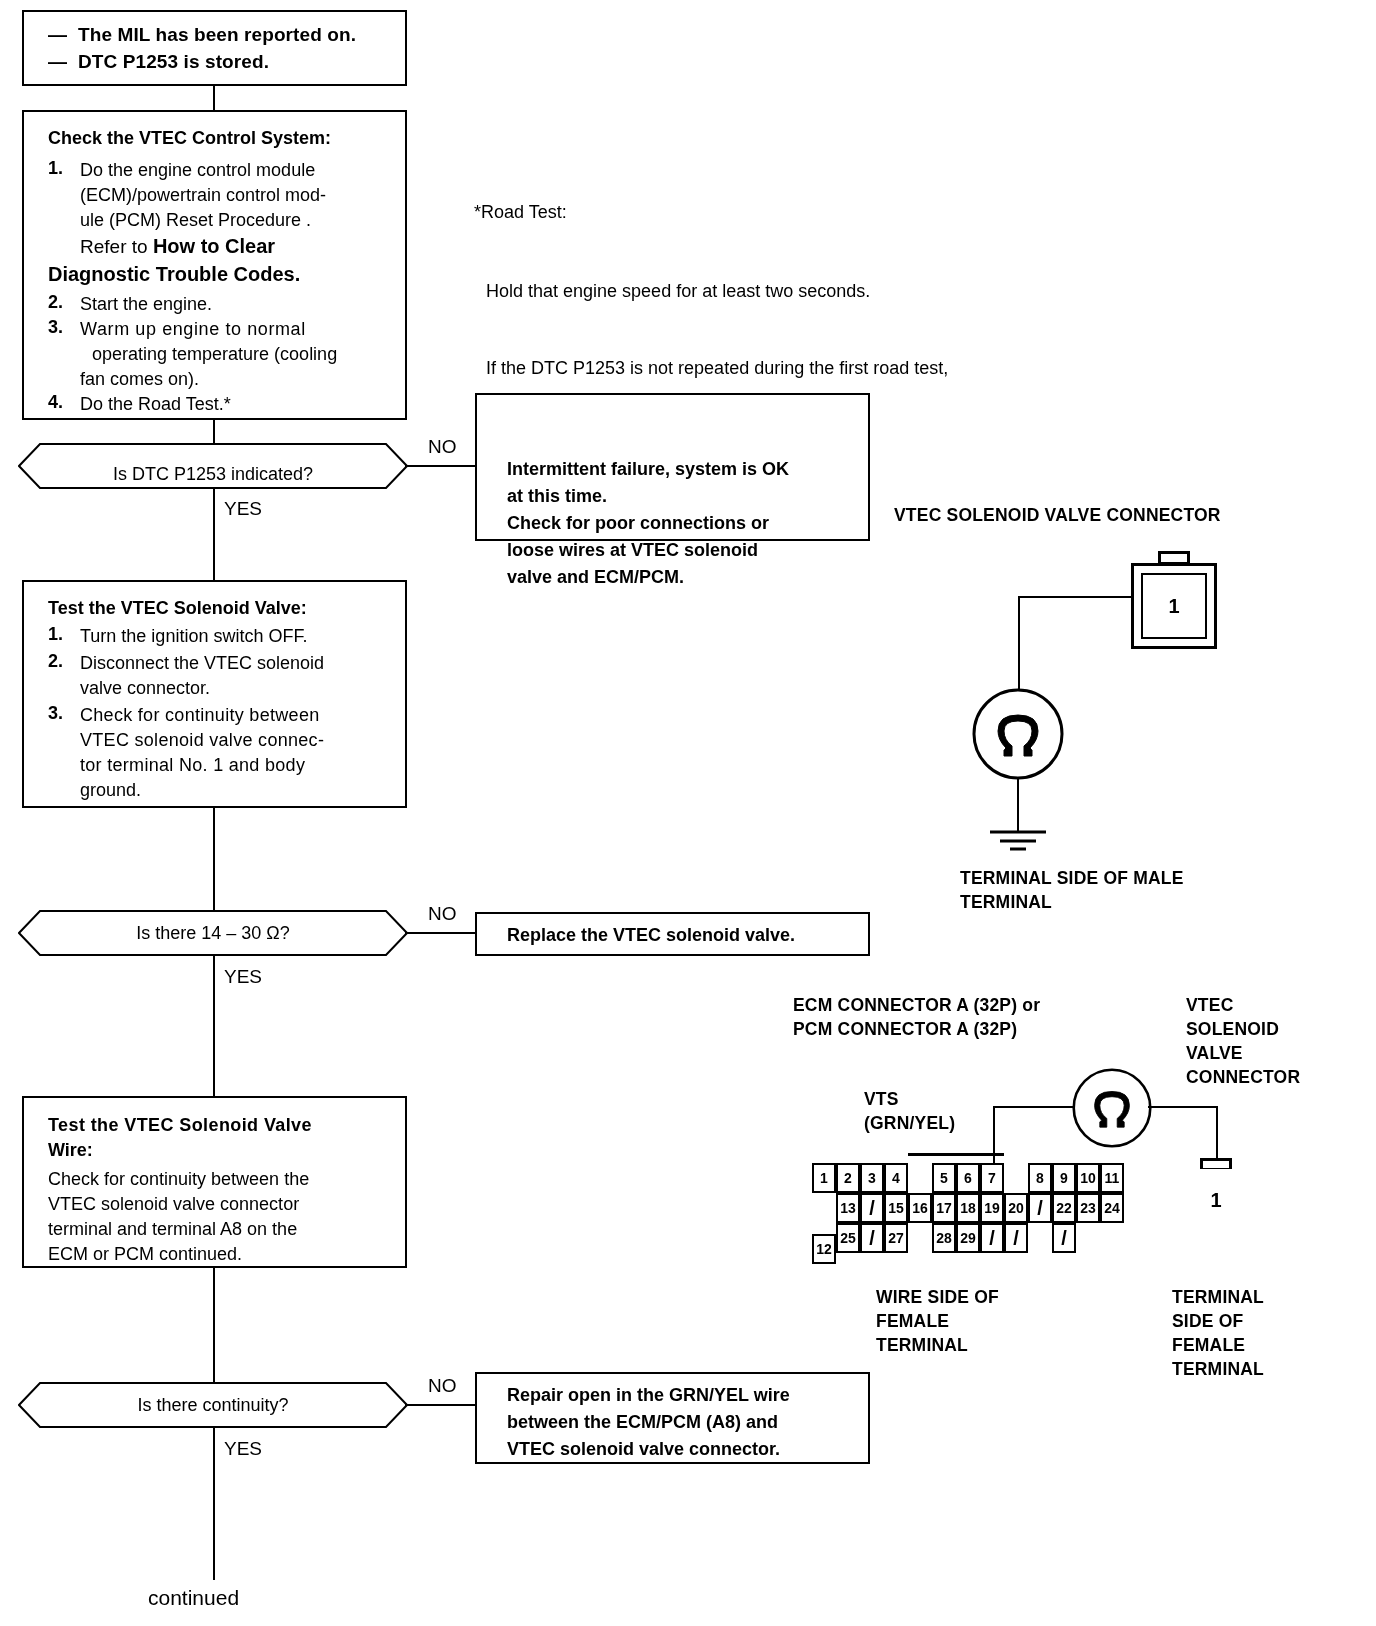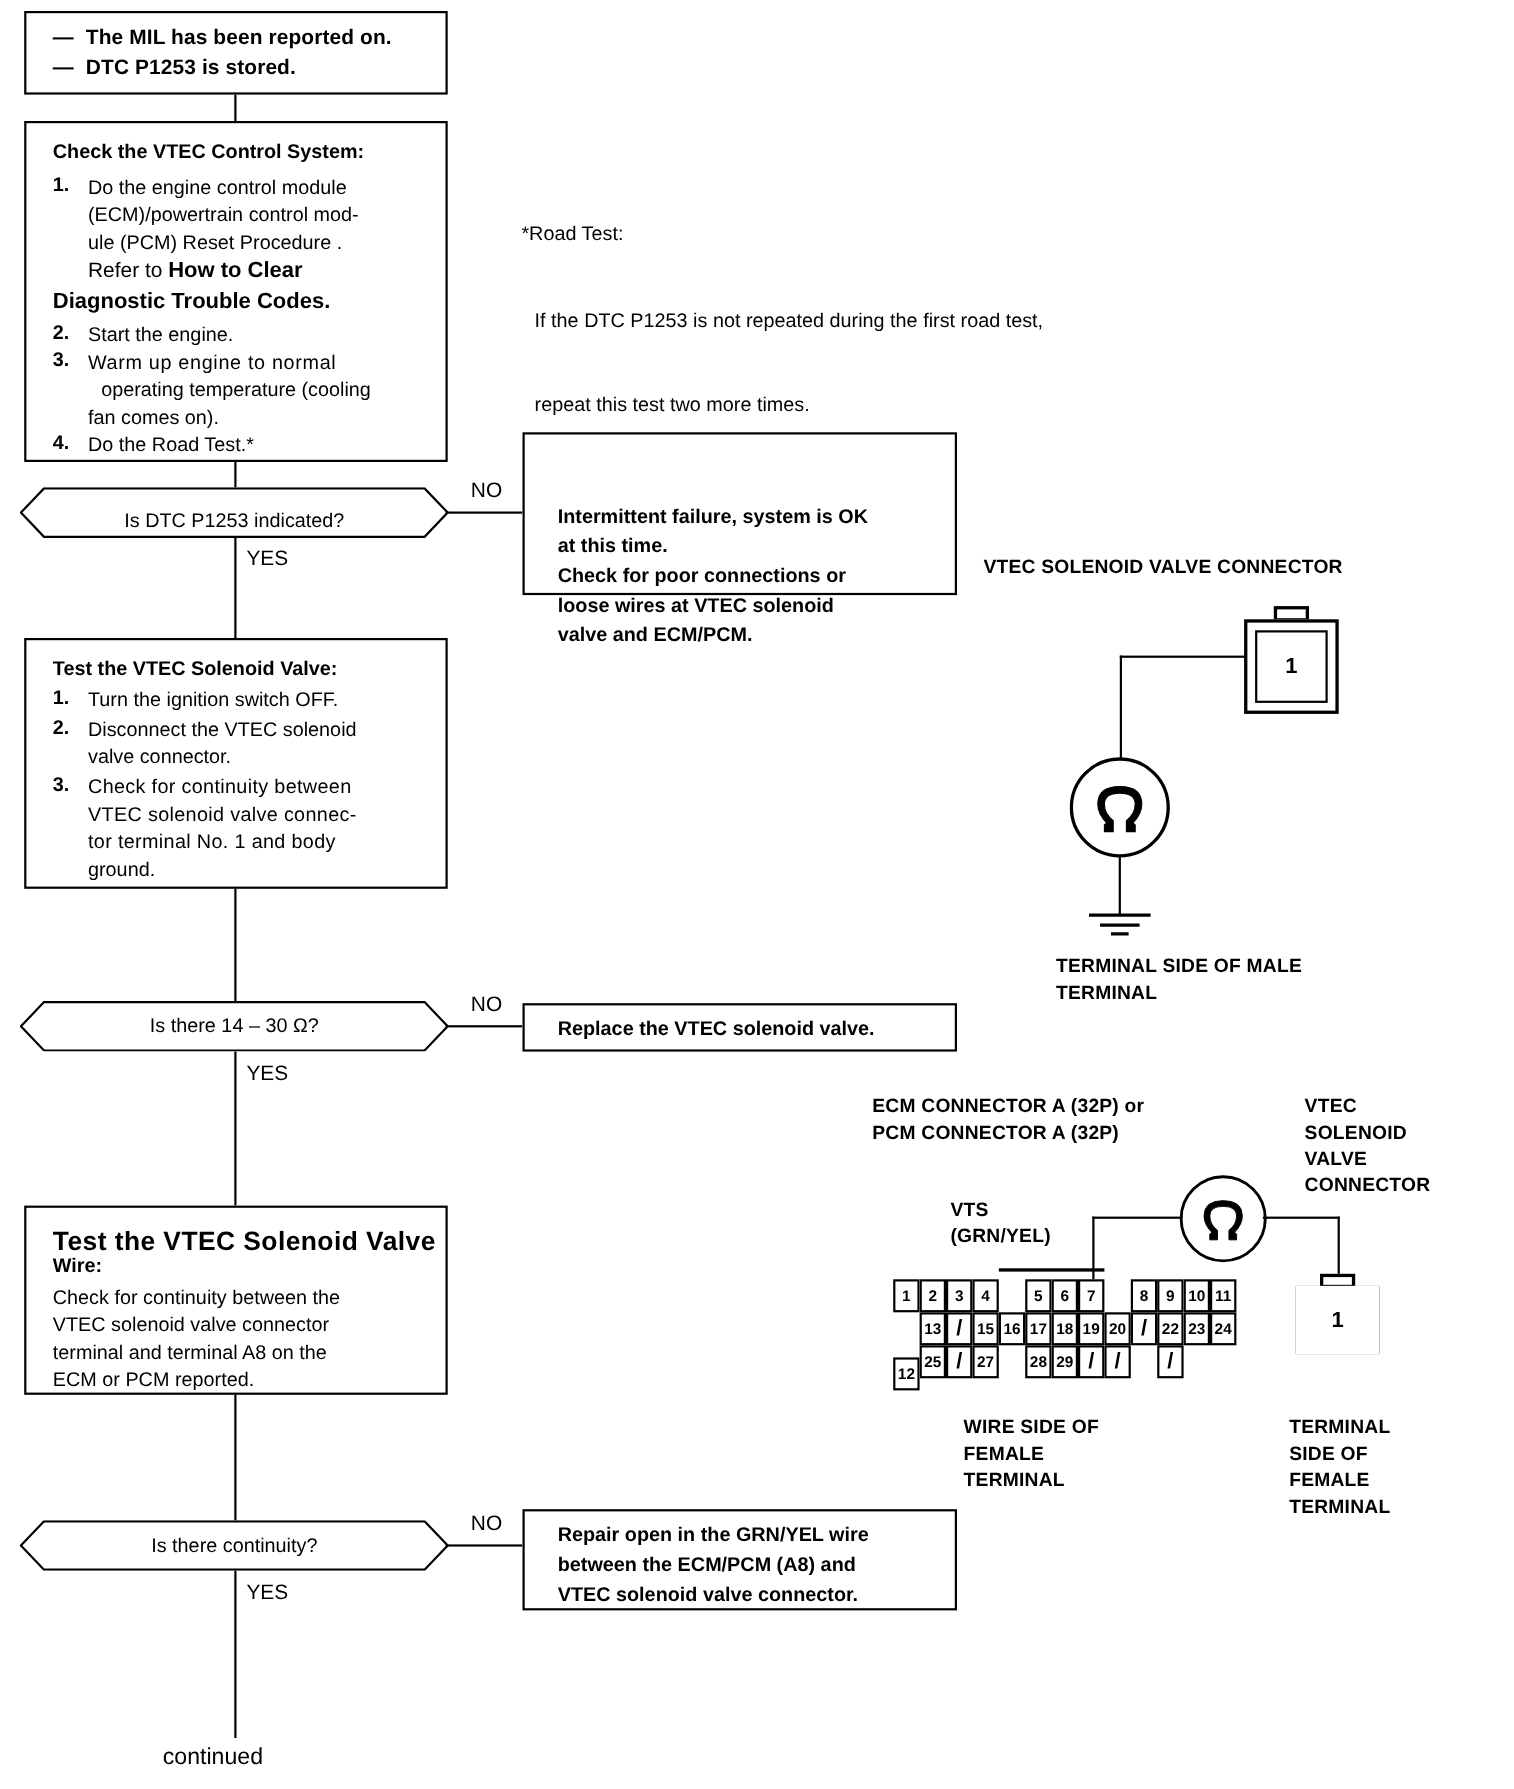--- a/index.html
+++ b/index.html
@@ -108,20 +108,21 @@
 <div class="num" style="left:48px;top:317px;">3.</div>
 <div class="itm" style="left:80px;top:317px;letter-spacing:.6px;">Warm up engine to normal</div>
 <div class="itm" style="left:92px;top:342px;">operating temperature (cooling</div>
 <div class="itm" style="left:80px;top:367px;">fan comes on).</div>
 
 <div class="num" style="left:48px;top:392px;">4.</div>
 <div class="itm" style="left:80px;top:392px;">Do the Road Test.*</div>
 
 <div class="t" id="road-title">*Road Test:</div>
 <div class="t" id="road-body">
+  <div>Hold that engine speed for at least two seconds.</div>
   <div>If the DTC P1253 is not repeated during the first road test,</div>
   <div>repeat this test two more times.</div>
 </div>
 
 <div class="line vline" style="left:213px;top:420px;height:24px;"></div>
 
 <div class="hex" style="left:18px;top:443px;width:390px;height:62px;">
   <svg width="390" height="46" viewBox="0 0 390 46">
     <polygon points="22,1 368,1 389,23 368,45 22,45 1,23" fill="#fff" stroke="#000" stroke-width="2"></polygon>
   </svg>
@@ -275,26 +276,26 @@
 </div>
 
 <div class="dlabel" style="left:1172px;top:1285px;">
   <div>TERMINAL</div>
   <div>SIDE OF</div>
   <div>FEMALE</div>
   <div>TERMINAL</div>
 </div>
 
 <div class="box" style="left:22px;top:1096px;width:385px;height:172px;"></div>
-<div class="t bold" style="left:48px;top:1115px;font-size:24px;letter-spacing:.4px;">Test the VTEC Solenoid Valve</div>
+<div class="t bold" style="left:48px;top:1115px;font-size:18px;letter-spacing:.4px;">Test the VTEC Solenoid Valve</div>
 <div class="t bold" style="left:48px;top:1140px;font-size:18px;">Wire:</div>
 <div class="itm" style="left:48px;top:1167px;">Check for continuity between the</div>
 <div class="itm" style="left:48px;top:1192px;">VTEC solenoid valve connector</div>
 <div class="itm" style="left:48px;top:1217px;">terminal and terminal A8 on the</div>
-<div class="itm" style="left:48px;top:1242px;">ECM or PCM reported.</div>
+<div class="itm" style="left:48px;top:1242px;">ECM or PCM continued.</div>
 
 <div class="line vline" style="left:213px;top:1268px;height:115px;"></div>
 
 <div class="hex" style="left:18px;top:1382px;width:390px;height:46px;">
   <svg width="390" height="46" viewBox="0 0 390 46">
     <polygon points="22,1 368,1 389,23 368,45 22,45 1,23" fill="#fff" stroke="#000" stroke-width="2"></polygon>
   </svg>
   <div class="hexlabel">Is there continuity?</div>
 </div>
 <div class="line hline" style="left:405px;top:1404px;width:70px;"></div>

